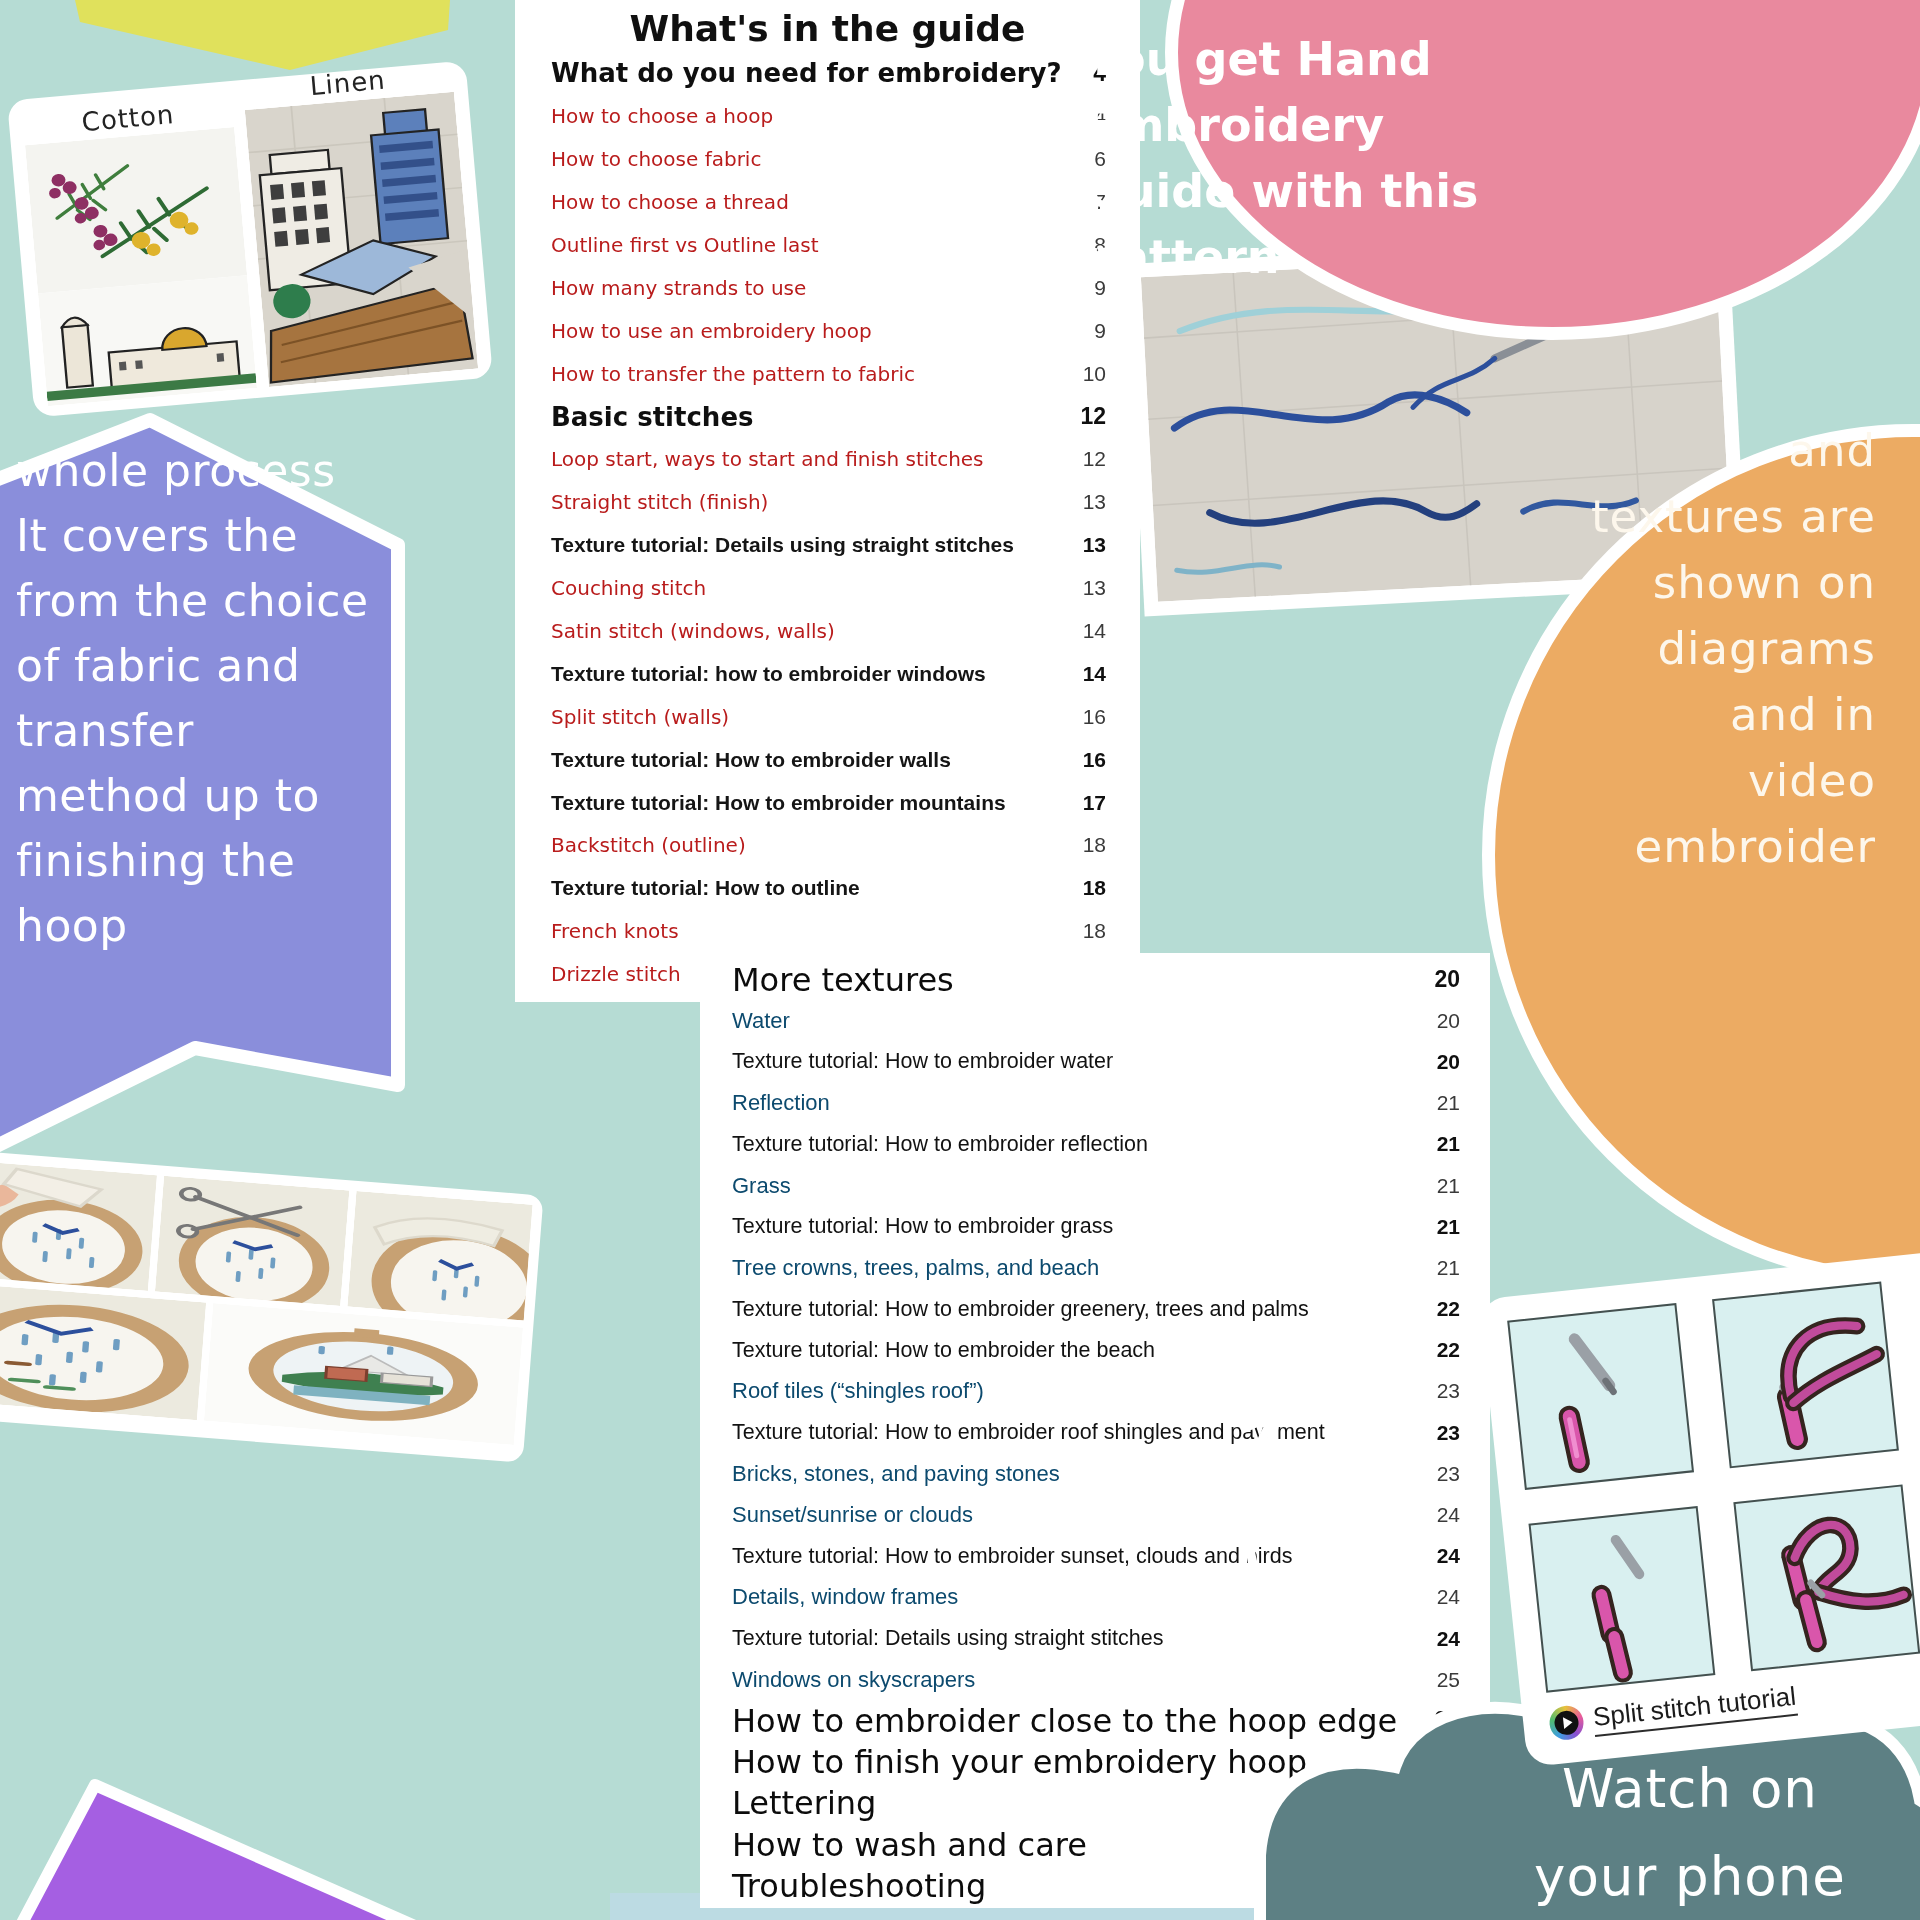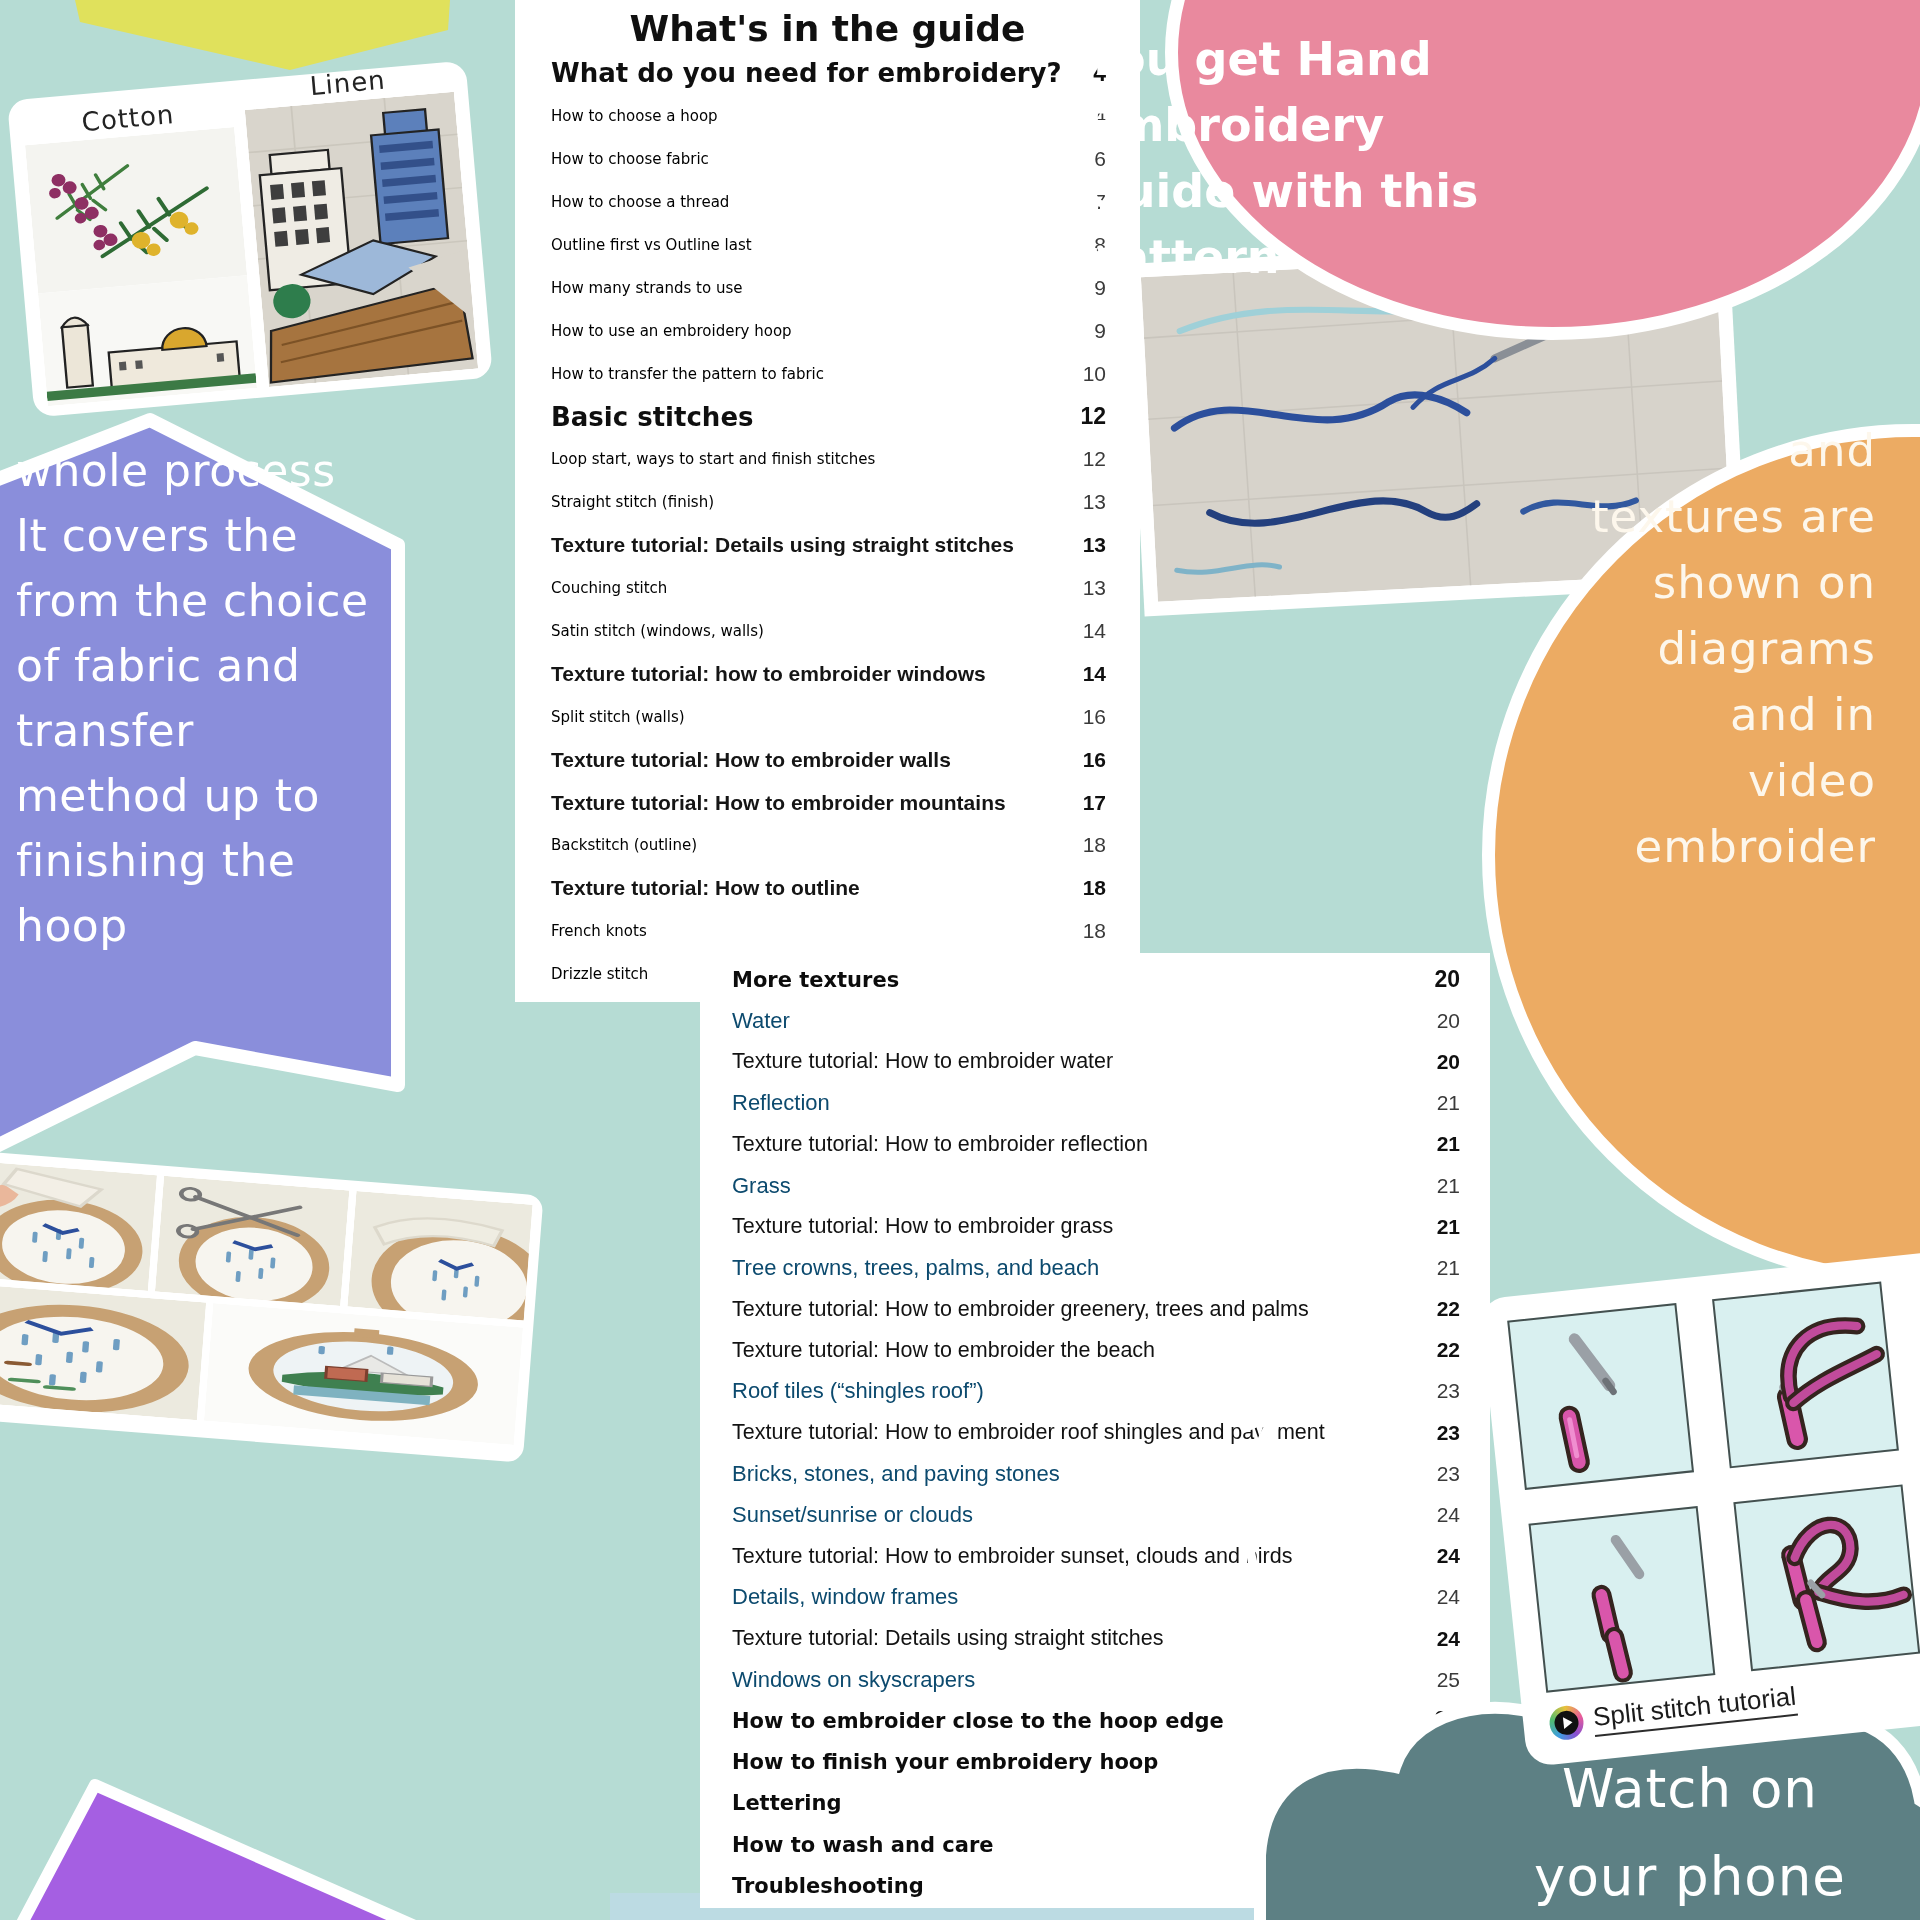--- a/index.html
+++ b/index.html
@@ -18,29 +18,29 @@
   .panel2{left:700px;top:953px;width:790px;height:955px;z-index:5}
   .toc-title{position:absolute;top:8px;left:0;right:0;text-align:center;
     font-family:var(--geo);font-weight:700;font-size:36px;color:#101010}
   .rows{position:absolute}
   .panel1 .rows{top:52px;left:36px;right:34px}
   .panel2 .rows{top:6px;left:32px;right:30px}
   .trow{display:flex;justify-content:space-between;align-items:center}
   .panel1 .trow{height:42.9px}
   .panel2 .trow{height:41.2px}
   .tl{white-space:nowrap}
-  .panel1 .reg  .tl{font-family:var(--geo);font-size:15px;color:#000000}
+  .panel1 .reg  .tl{font-family:var(--geo);font-size:20px;color:#b91c1c}
   .panel1 .bold .tl{font-family:var(--ari);font-weight:700;font-size:21px;color:#151515}
   .panel1 .head .tl{font-family:var(--geo);font-weight:700;font-size:26px;color:#0f0f0f}
   .panel1 .tp{font-family:var(--ari);font-size:21px;color:#3a3a3a}
   .panel1 .bold .tp,.panel1 .head .tp{font-weight:700;color:#101010}
   .panel1 .head .tp{font-size:23px}
   .panel2 .reg  .tl{font-family:var(--ari);font-size:22px;color:#0c4a6e}
   .panel2 .bold .tl{font-family:var(--ari);font-weight:400;font-size:21.5px;color:#121212}
-  .panel2 .head .tl{font-family:var(--geo);font-weight:700;font-size:21px;color:#0c0c0c}
+  .panel2 .head .tl{font-family:var(--geo);font-weight:400;font-size:32px;color:#0c0c0c}
   .panel2 .tp{font-family:var(--ari);font-size:21px;color:#3a3a3a}
   .panel2 .bold .tp,.panel2 .head .tp{font-weight:700;color:#101010}
   .panel2 .head .tp{font-size:23px}
   .pale-strip{left:610px;top:1893px;width:878px;height:27px;background:var(--pale);z-index:3}
 
   
   .pink-blob{left:1165px;top:-235px;width:775px;height:575px;border-radius:50%;
     background:var(--pink);border:13px solid #fff;z-index:7}
   .pink-text{left:1085px;top:26px;width:600px;text-align:left;z-index:8;
     font-family:var(--geo);font-weight:700;font-size:46px;line-height:66px;color:#fff}

